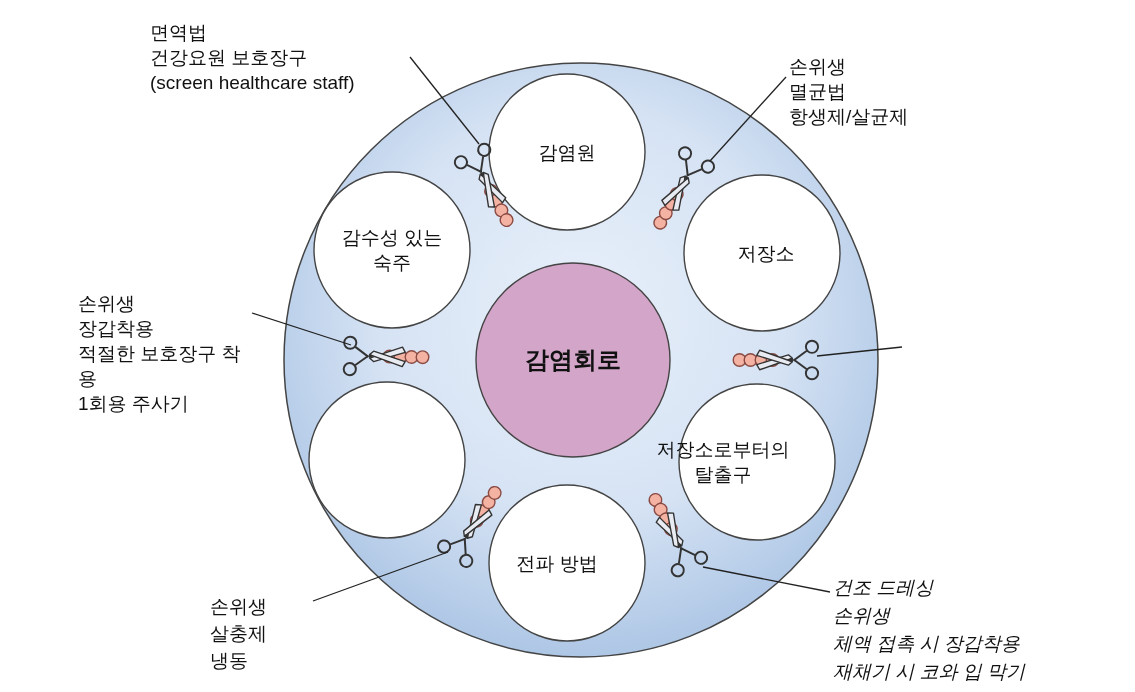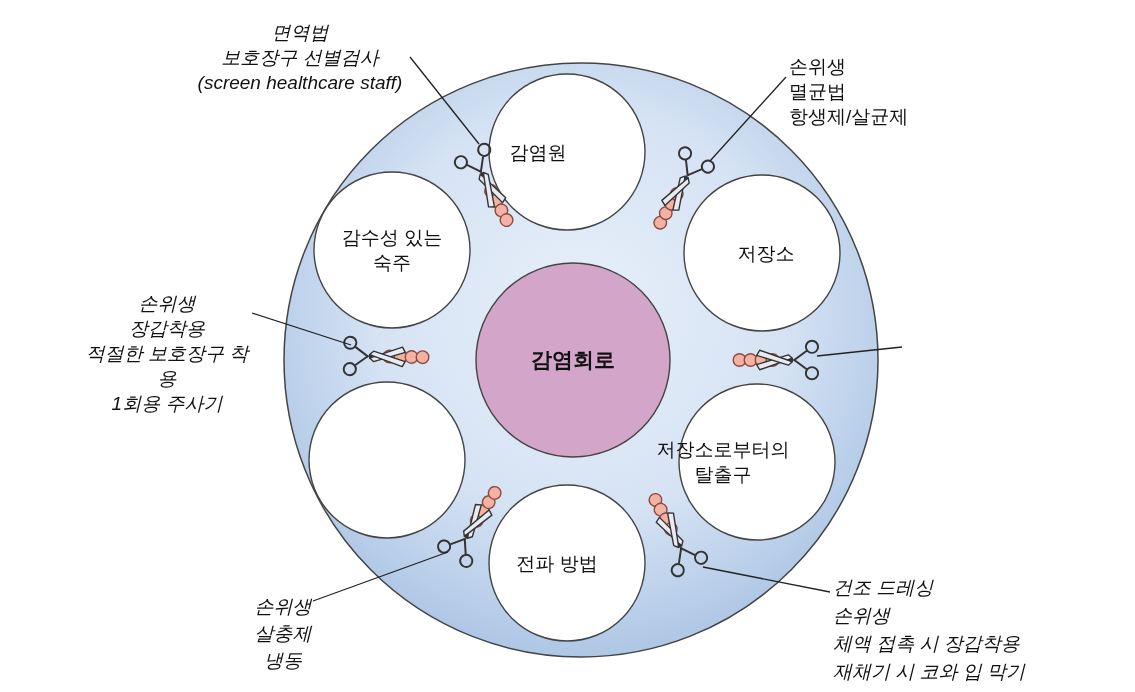--- a/index.html
+++ b/index.html
@@ -2,22 +2,22 @@
 <html><head>
 <meta charset="utf-8">
 <style>
   * { margin:0; padding:0; box-sizing:border-box; }
   html,body { background:#ffffff; }
   body { font-family:"Liberation Sans","DejaVu Sans",sans-serif; color:#111111; }
   .stage { position:relative; width:1135px; height:692px; background:#ffffff; overflow:hidden; }
   .stage > svg { position:absolute; left:0; top:0; }
   .label { position:absolute; font-size:19px; line-height:25px; color:#111111; }
   .node-label { text-align:center; }
-  .center-label { text-align:center; font-weight:bold; font-size:21px; line-height:26px; }
-  .ann-center { text-align:center;font-style:italic; }
+  .center-label { text-align:center; font-weight:bold; font-size:24px; line-height:26px; }
+  .ann-center { text-align:left; }
   .ann-left { text-align:left; }
   .lh27 { line-height:27px; }
   .lh28 { line-height:28px;font-style:italic; }
 </style>
 </head>
 <body>
 
 <div class="stage">
 
   <svg width="1135" height="692" viewBox="0 0 1135 692">
@@ -82,41 +82,41 @@
       <line x1="830" y1="592" x2="703" y2="567"></line>
       <line x1="313" y1="601" x2="448" y2="552"></line>
       <line x1="252" y1="313" x2="351" y2="345"></line>
     </g>
   </svg>
 
   <div class="label center-label" style="left:473px; top:347px; width:200px;">
     <div>감염회로</div>
   </div>
 
-  <div class="label node-label" style="left:458px; top:140px; width:160px;text-align:center;">
+  <div class="label node-label" style="left:487px; top:140px; width:160px;text-align:center;">
     <div>감염원</div>
   </div>
   <div class="label node-label" style="left:686px; top:241px; width:160px;">
     <div>저장소</div>
   </div>
   <div class="label node-label" style="left:633px; top:437px; width:180px;">
     <div>저장소로부터의</div>
     <div>탈출구</div>
   </div>
   <div class="label node-label" style="left:477px; top:551px; width:160px;">
     <div>전파 방법</div>
   </div>
   <div class="label node-label" style="left:312px; top:225px; width:160px;">
     <div>감수성 있는</div>
     <div>숙주</div>
   </div>
 
   <div class="label ann-center" style="left:150px; top:20px; width:300px;">
     <div>면역법</div>
-    <div>보호장구 선별검사</div>
+    <div>건강요원 보호장구</div>
     <div>(screen healthcare staff)</div>
   </div>
 
   <div class="label ann-left" style="left:789px; top:54px; width:220px;">
     <div>손위생</div>
     <div>멸균법</div>
     <div>항생제/살균제</div>
   </div>
 
 

